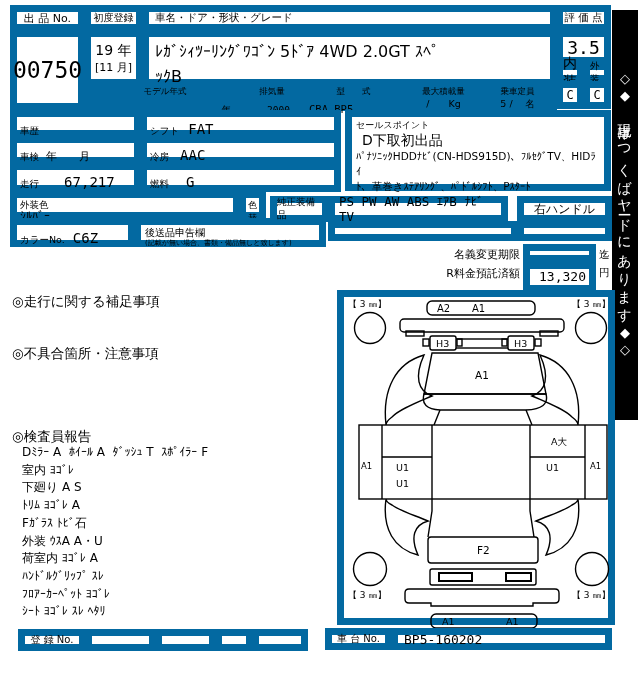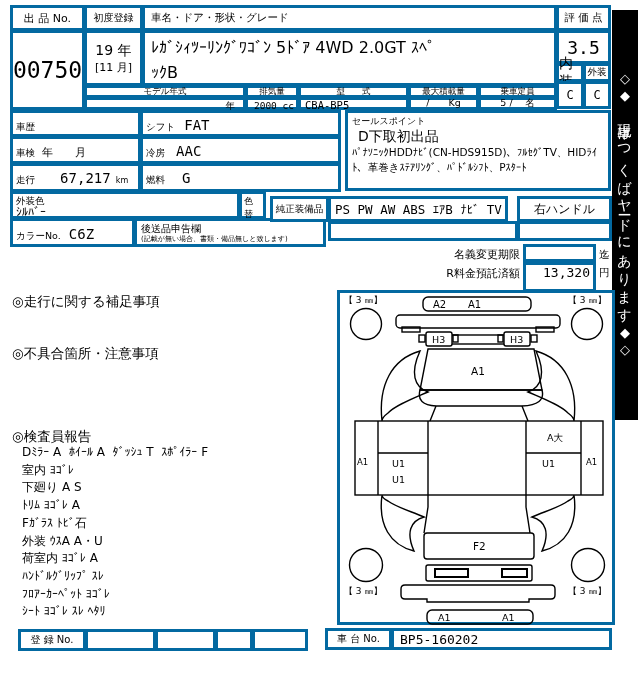--- a/index.html
+++ b/index.html
@@ -1,19 +1,19 @@
 <!DOCTYPE html>
 <html><head>
 <meta charset="utf-8">
 <style>
   *{margin:0;padding:0;box-sizing:border-box}
   html,body{width:640px;height:680px;background:#fff;overflow:hidden}
   .sheet{position:relative;width:640px;height:680px;background:#fff;color:#000;
          font-family:"DejaVu Sans","Liberation Sans",sans-serif;}
-  .c{position:absolute;border:3px solid #0369a1;background:#fff}
+  .c{position:absolute;border:7px solid #0369a1;background:#fff}
   .abs{position:absolute}
   .ctr{display:flex;align-items:center;justify-content:center}
   .col{display:flex;flex-direction:column;align-items:center;justify-content:center}
   .mono{font-family:"DejaVu Sans Mono","Liberation Mono",monospace}
   .pre{white-space:pre}
   .lbl{font-size:9.5px;line-height:11px}
   .banner{position:absolute;left:612px;top:10px;width:26px;height:410px;background:#000;color:#fff;
           display:flex;flex-direction:column;align-items:center;justify-content:center;gap:8px}
   .banner span{writing-mode:vertical-rl;text-orientation:upright;letter-spacing:2px}
   .rpt div{font-size:12px;line-height:17.7px;white-space:pre}

